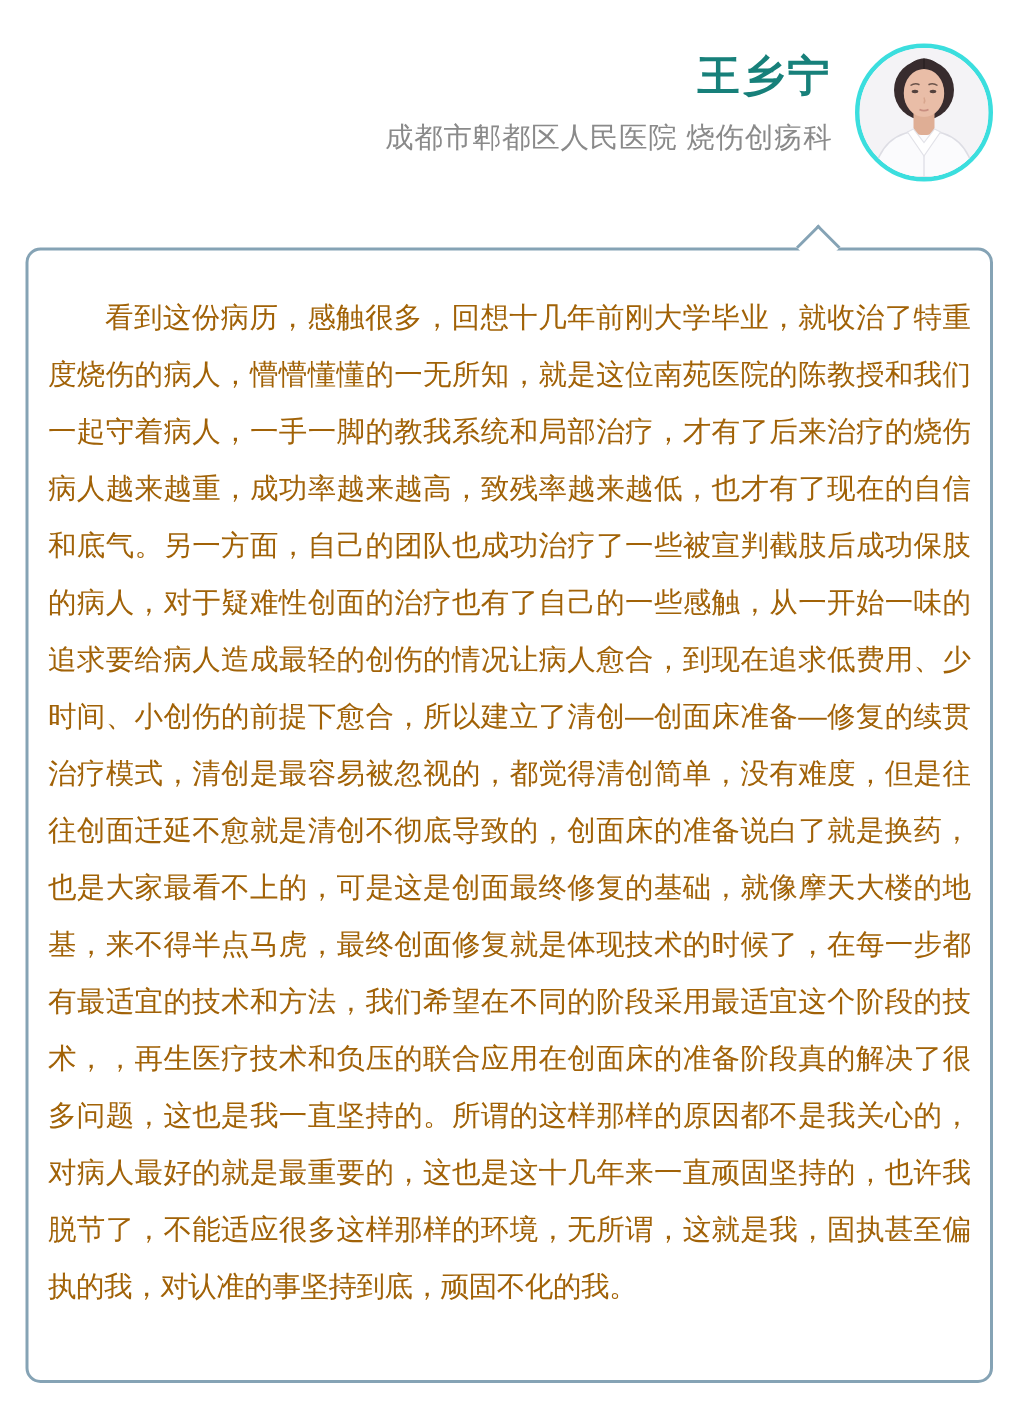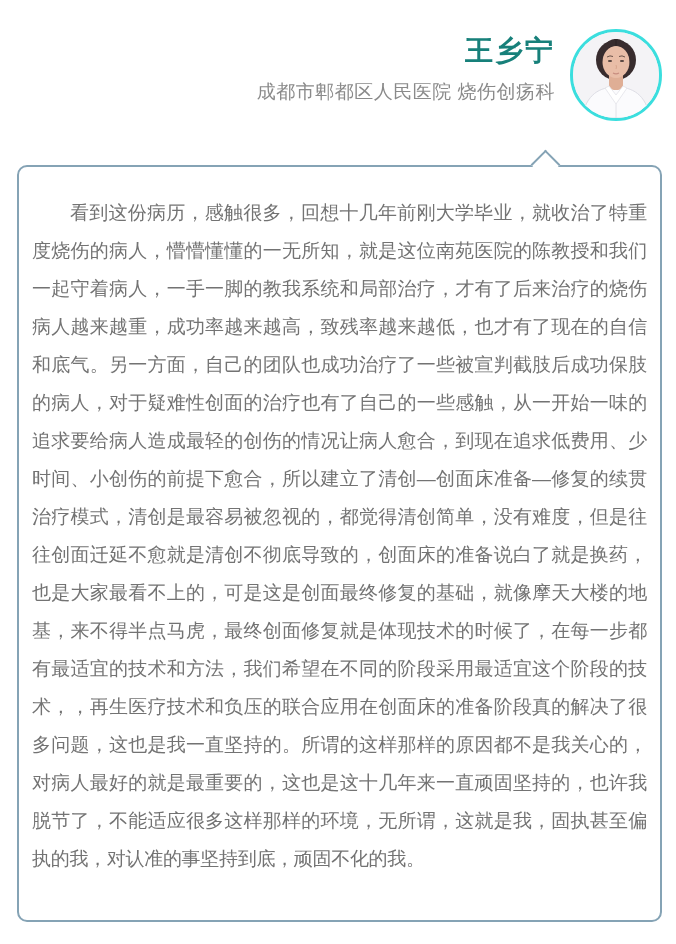--- a/index.html
+++ b/index.html
@@ -68,21 +68,21 @@
     width: 21px;
     height: 21px;
     background: #ffffff;
     border-top: 2px solid #85a3b5;
     border-left: 2px solid #85a3b5;
     transform: rotate(45deg);
   }
   .comment-text {
     font-size: 19px;
     line-height: 38px;
-    color: #737373;
+    color: #a16207;
     text-align: justify;
     text-indent: 2em;
     letter-spacing: -0.3px;
   }
 </style>
 </head>
 <body>
 
 <div class="header">
   <div class="profile-text">

